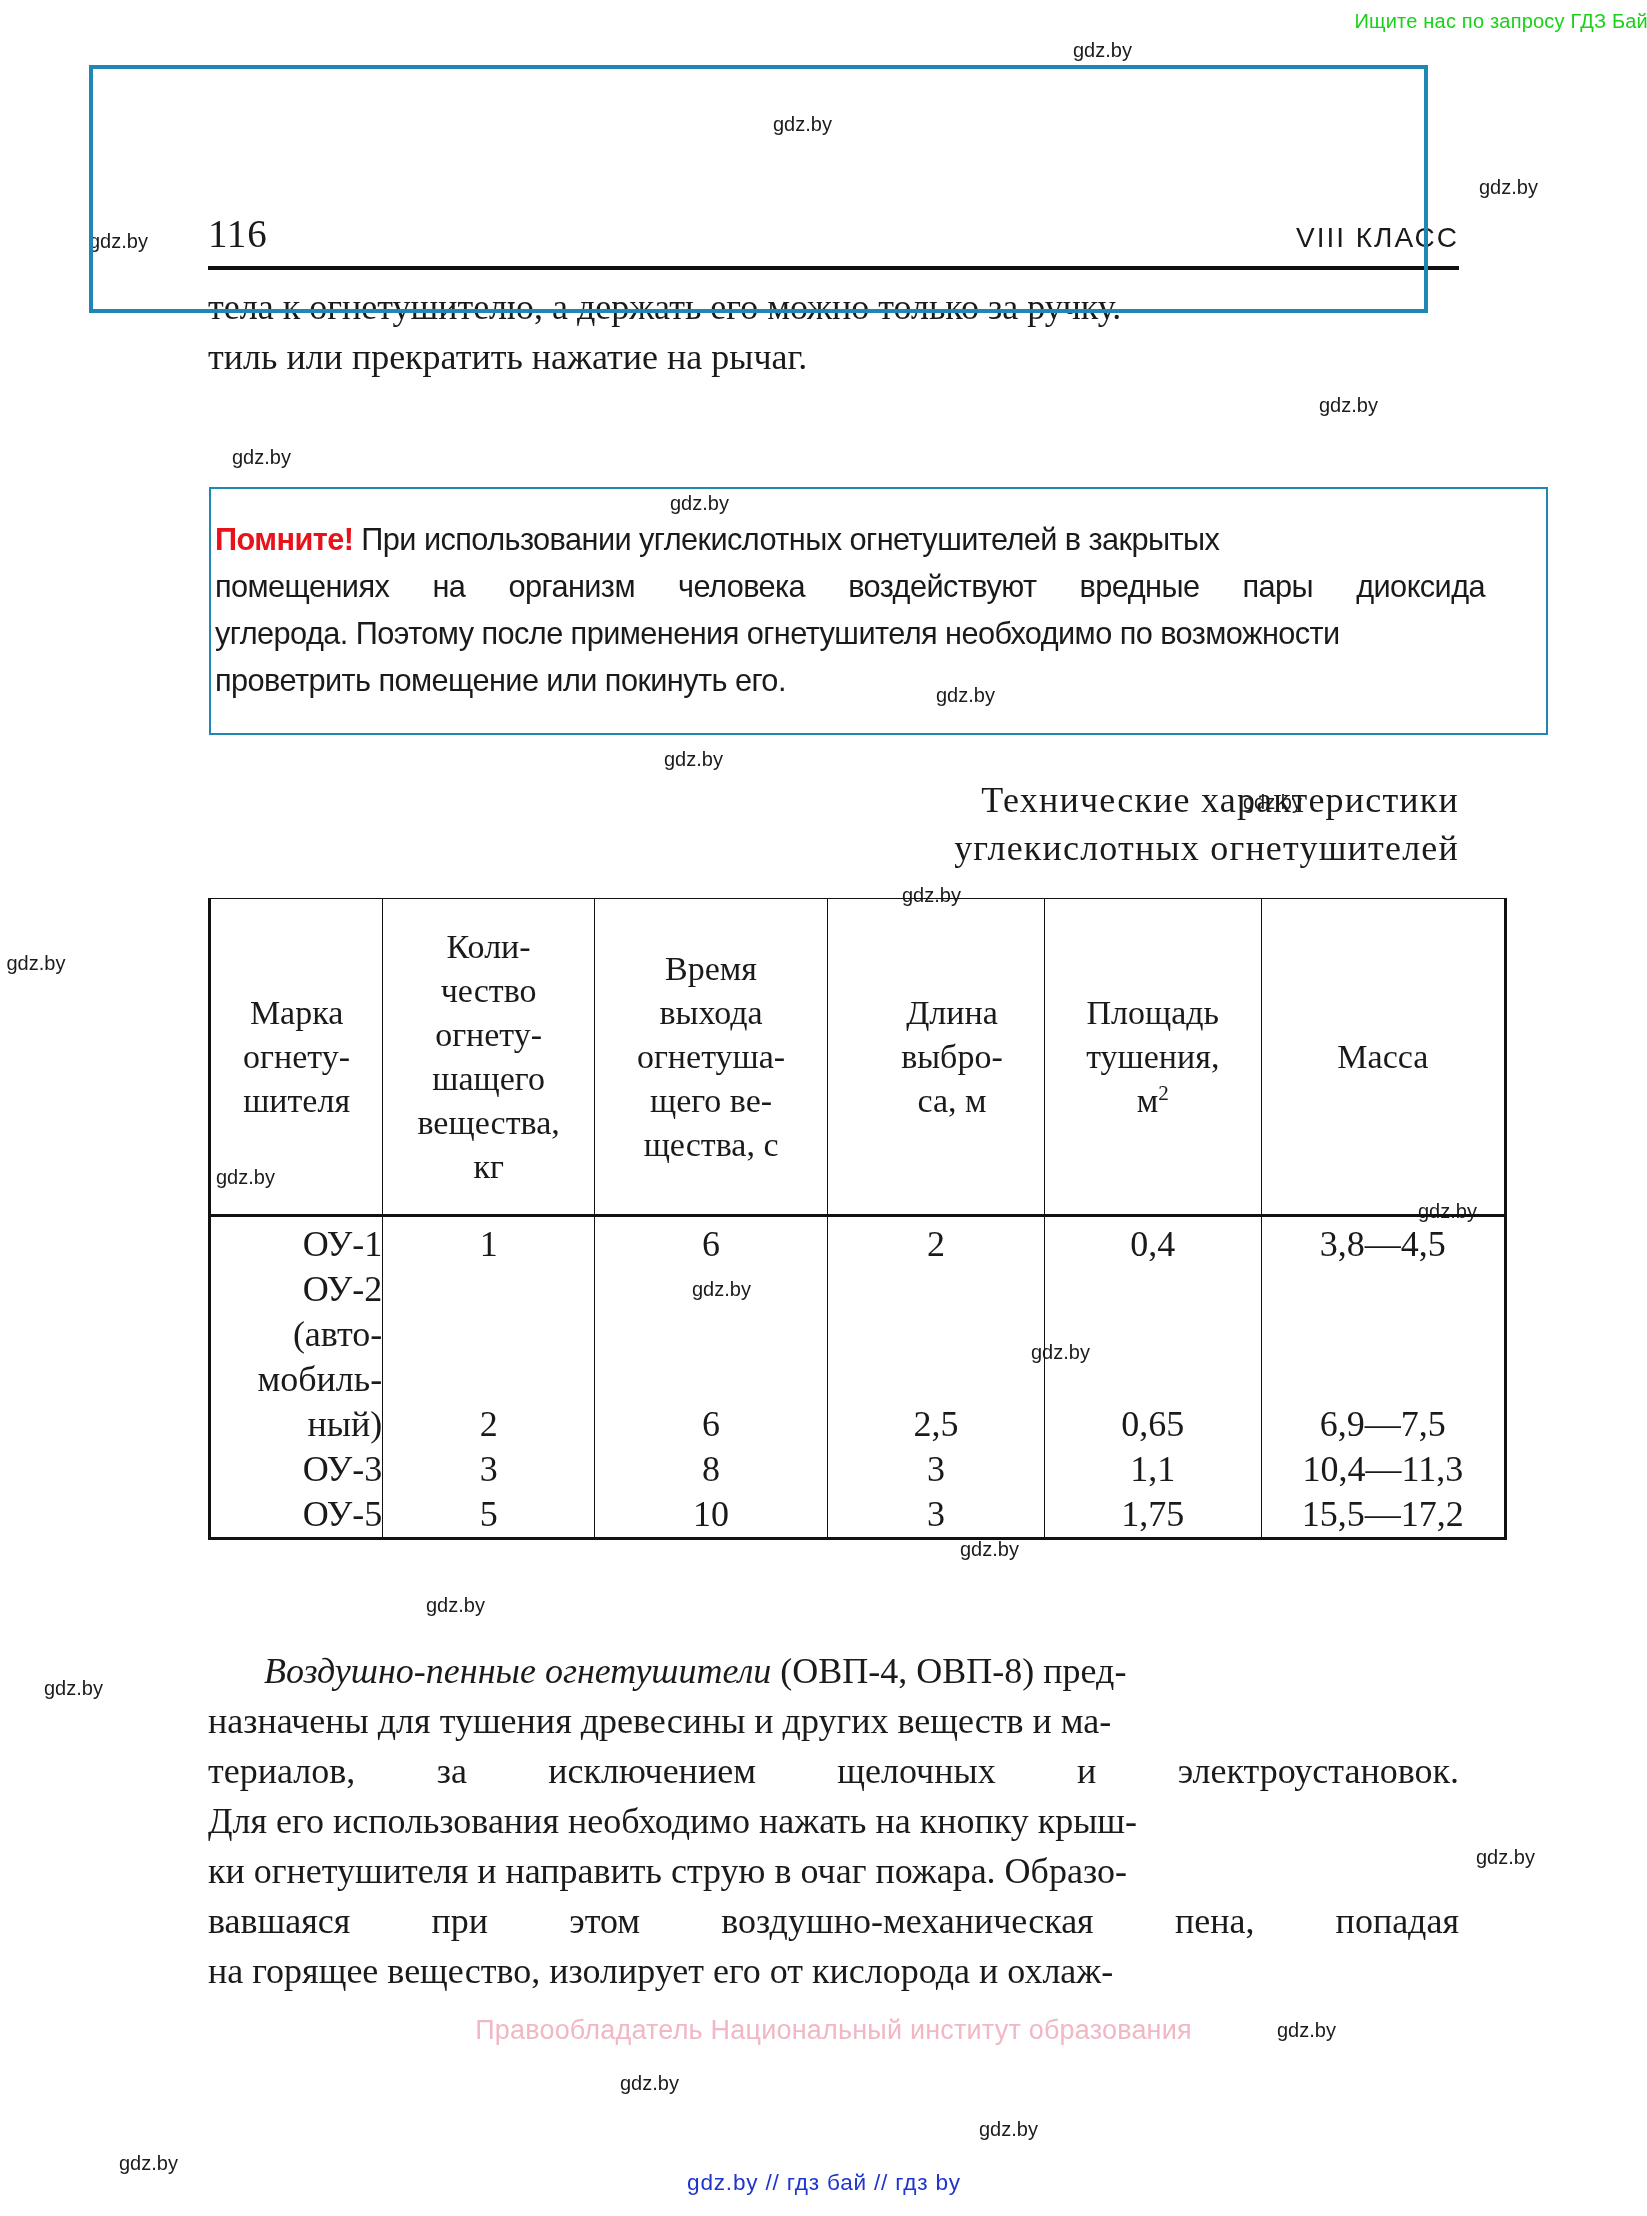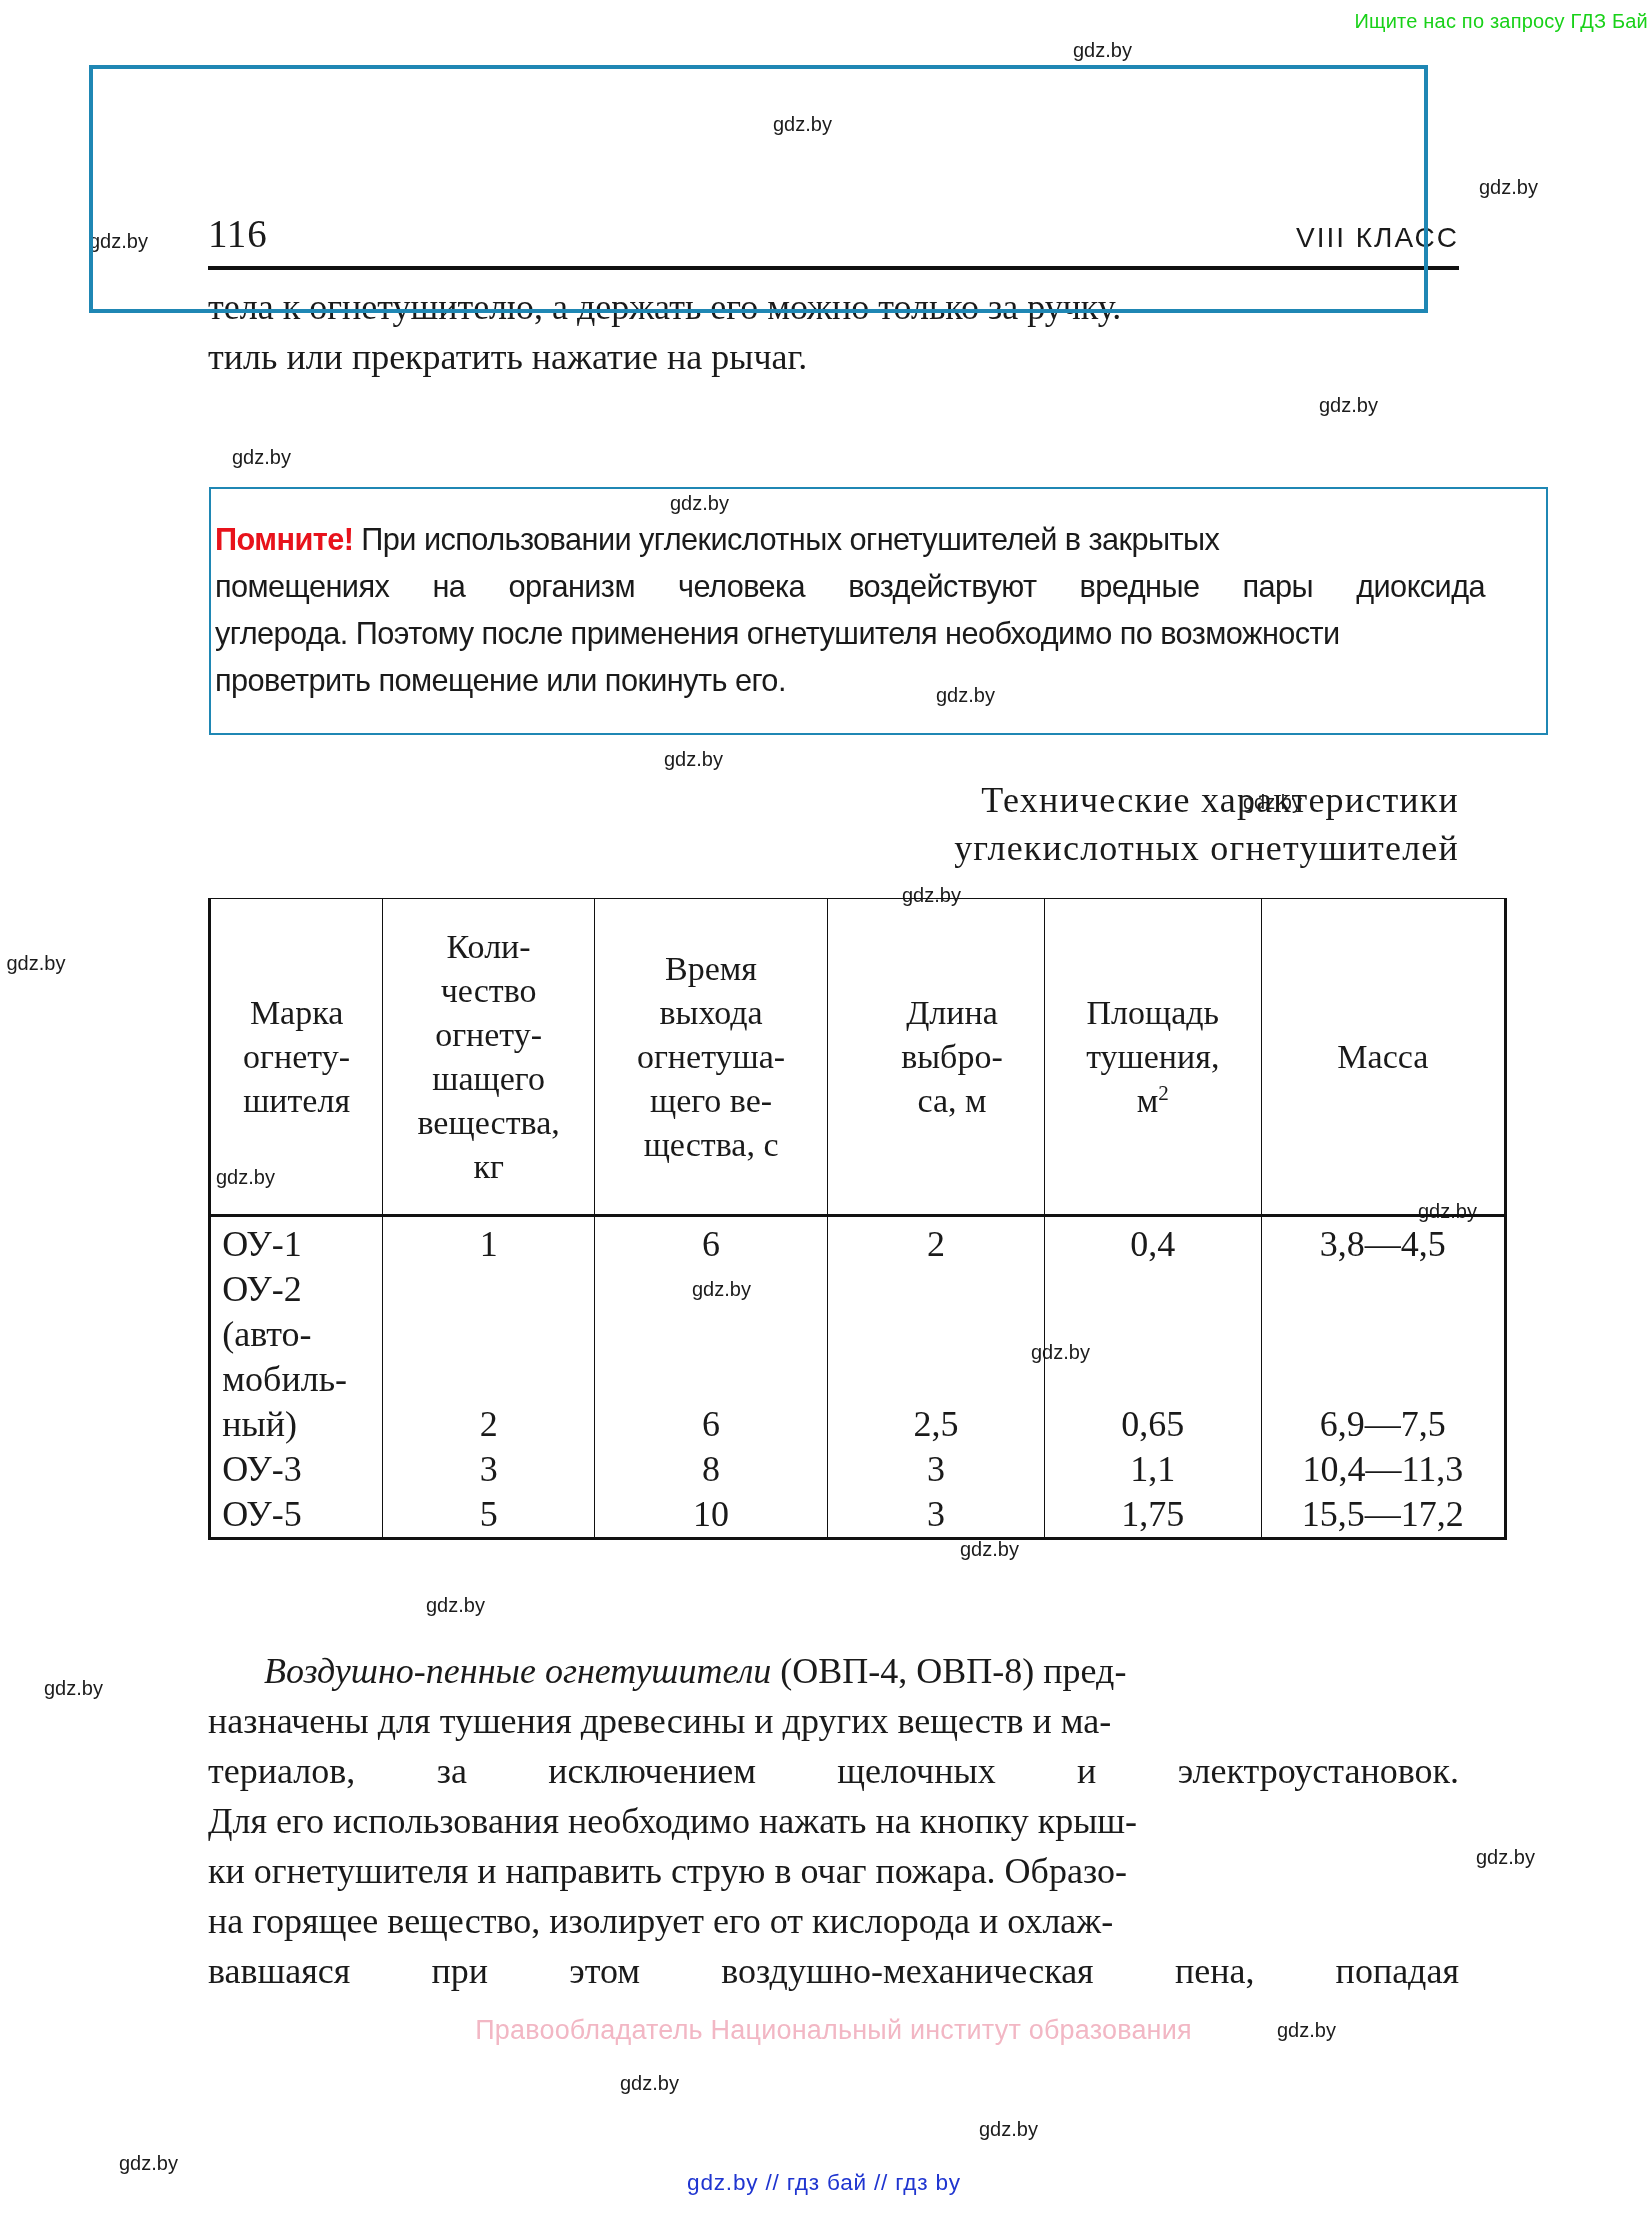--- a/index.html
+++ b/index.html
@@ -184,21 +184,21 @@
   .data-table thead th:last-child { border-right: 3.2px solid #111; }
   .data-table tbody td {
     vertical-align: top;
     text-align: center;
     font-size: 36px;
     line-height: 45px;
     padding-top: 4.8px;
     height: 258px;
   }
   .data-table tbody td:first-child {
-    text-align: left;
+    text-align: right;
     padding-left: 11.3px;
     border-left: 3.2px solid #111;
   }
   .data-table tbody td:last-child { border-right: 3.2px solid #111; }
   .data-table tbody tr { border-bottom: 3.2px solid #111; }
   .data-table tbody td { border-bottom: 3.2px solid #111; }
   .cellline { display: block; white-space: nowrap; }
   .cellline.gap { visibility: hidden; }
   sup { font-size: 0.62em; vertical-align: super; line-height: 0; }
 
@@ -400,28 +400,28 @@
       <div class="ln j">
         <span>териалов,</span>
         <span>за</span>
         <span>исключением</span>
         <span>щелочных</span>
         <span>и</span>
         <span>электроустановок.</span>
       </div>
       <div class="ln">Для его использования необходимо нажать на кнопку крыш-</div>
       <div class="ln">ки огнетушителя и направить струю в очаг пожара. Образо-</div>
-      <div class="ln">на горящее вещество, изолирует его от кислорода и охлаж-</div>
       <div class="ln j">
         <span>вавшаяся</span>
         <span>при</span>
         <span>этом</span>
         <span>воздушно-механическая</span>
         <span>пена,</span>
         <span>попадая</span>
       </div>
+      <div class="ln">на горящее вещество, изолирует его от кислорода и охлаж-</div>
     </div>
 
   <div class="copyright">Правообладатель Национальный институт образования</div>
 </div>
 
 <div class="bottom-links">gdz.by  //  гдз бай  //  гдз by</div>
 
 
 </body></html>

